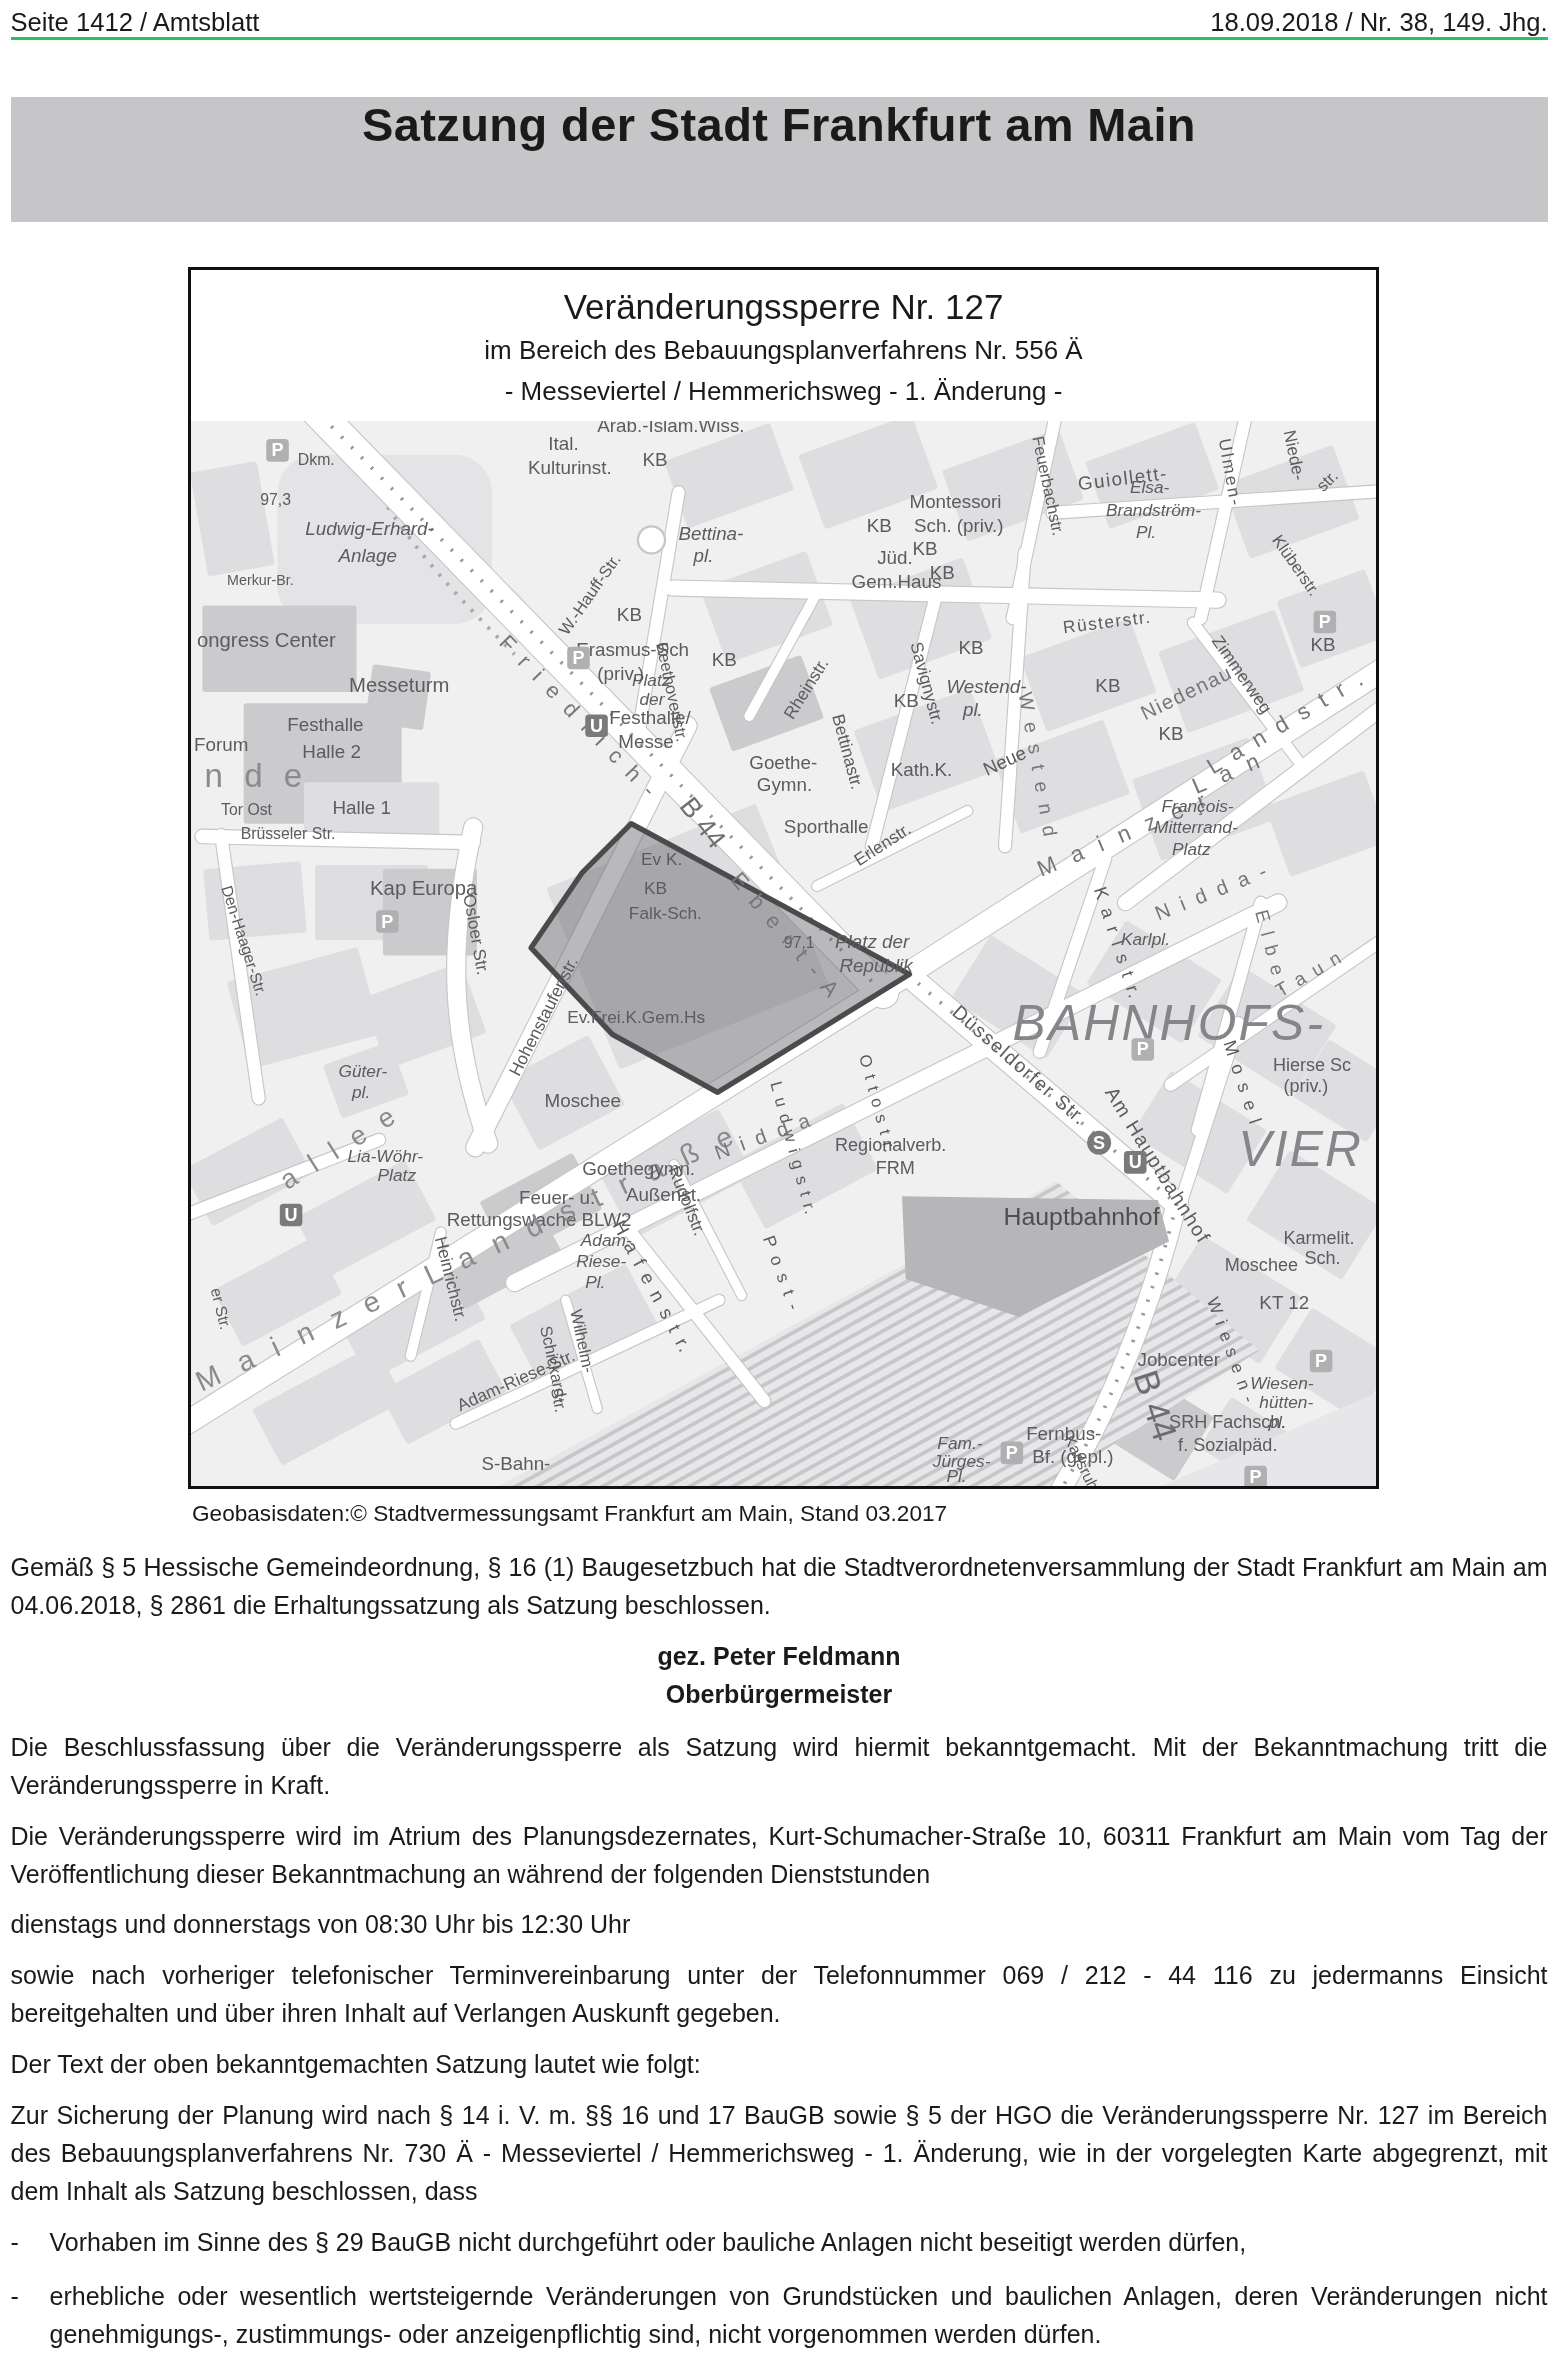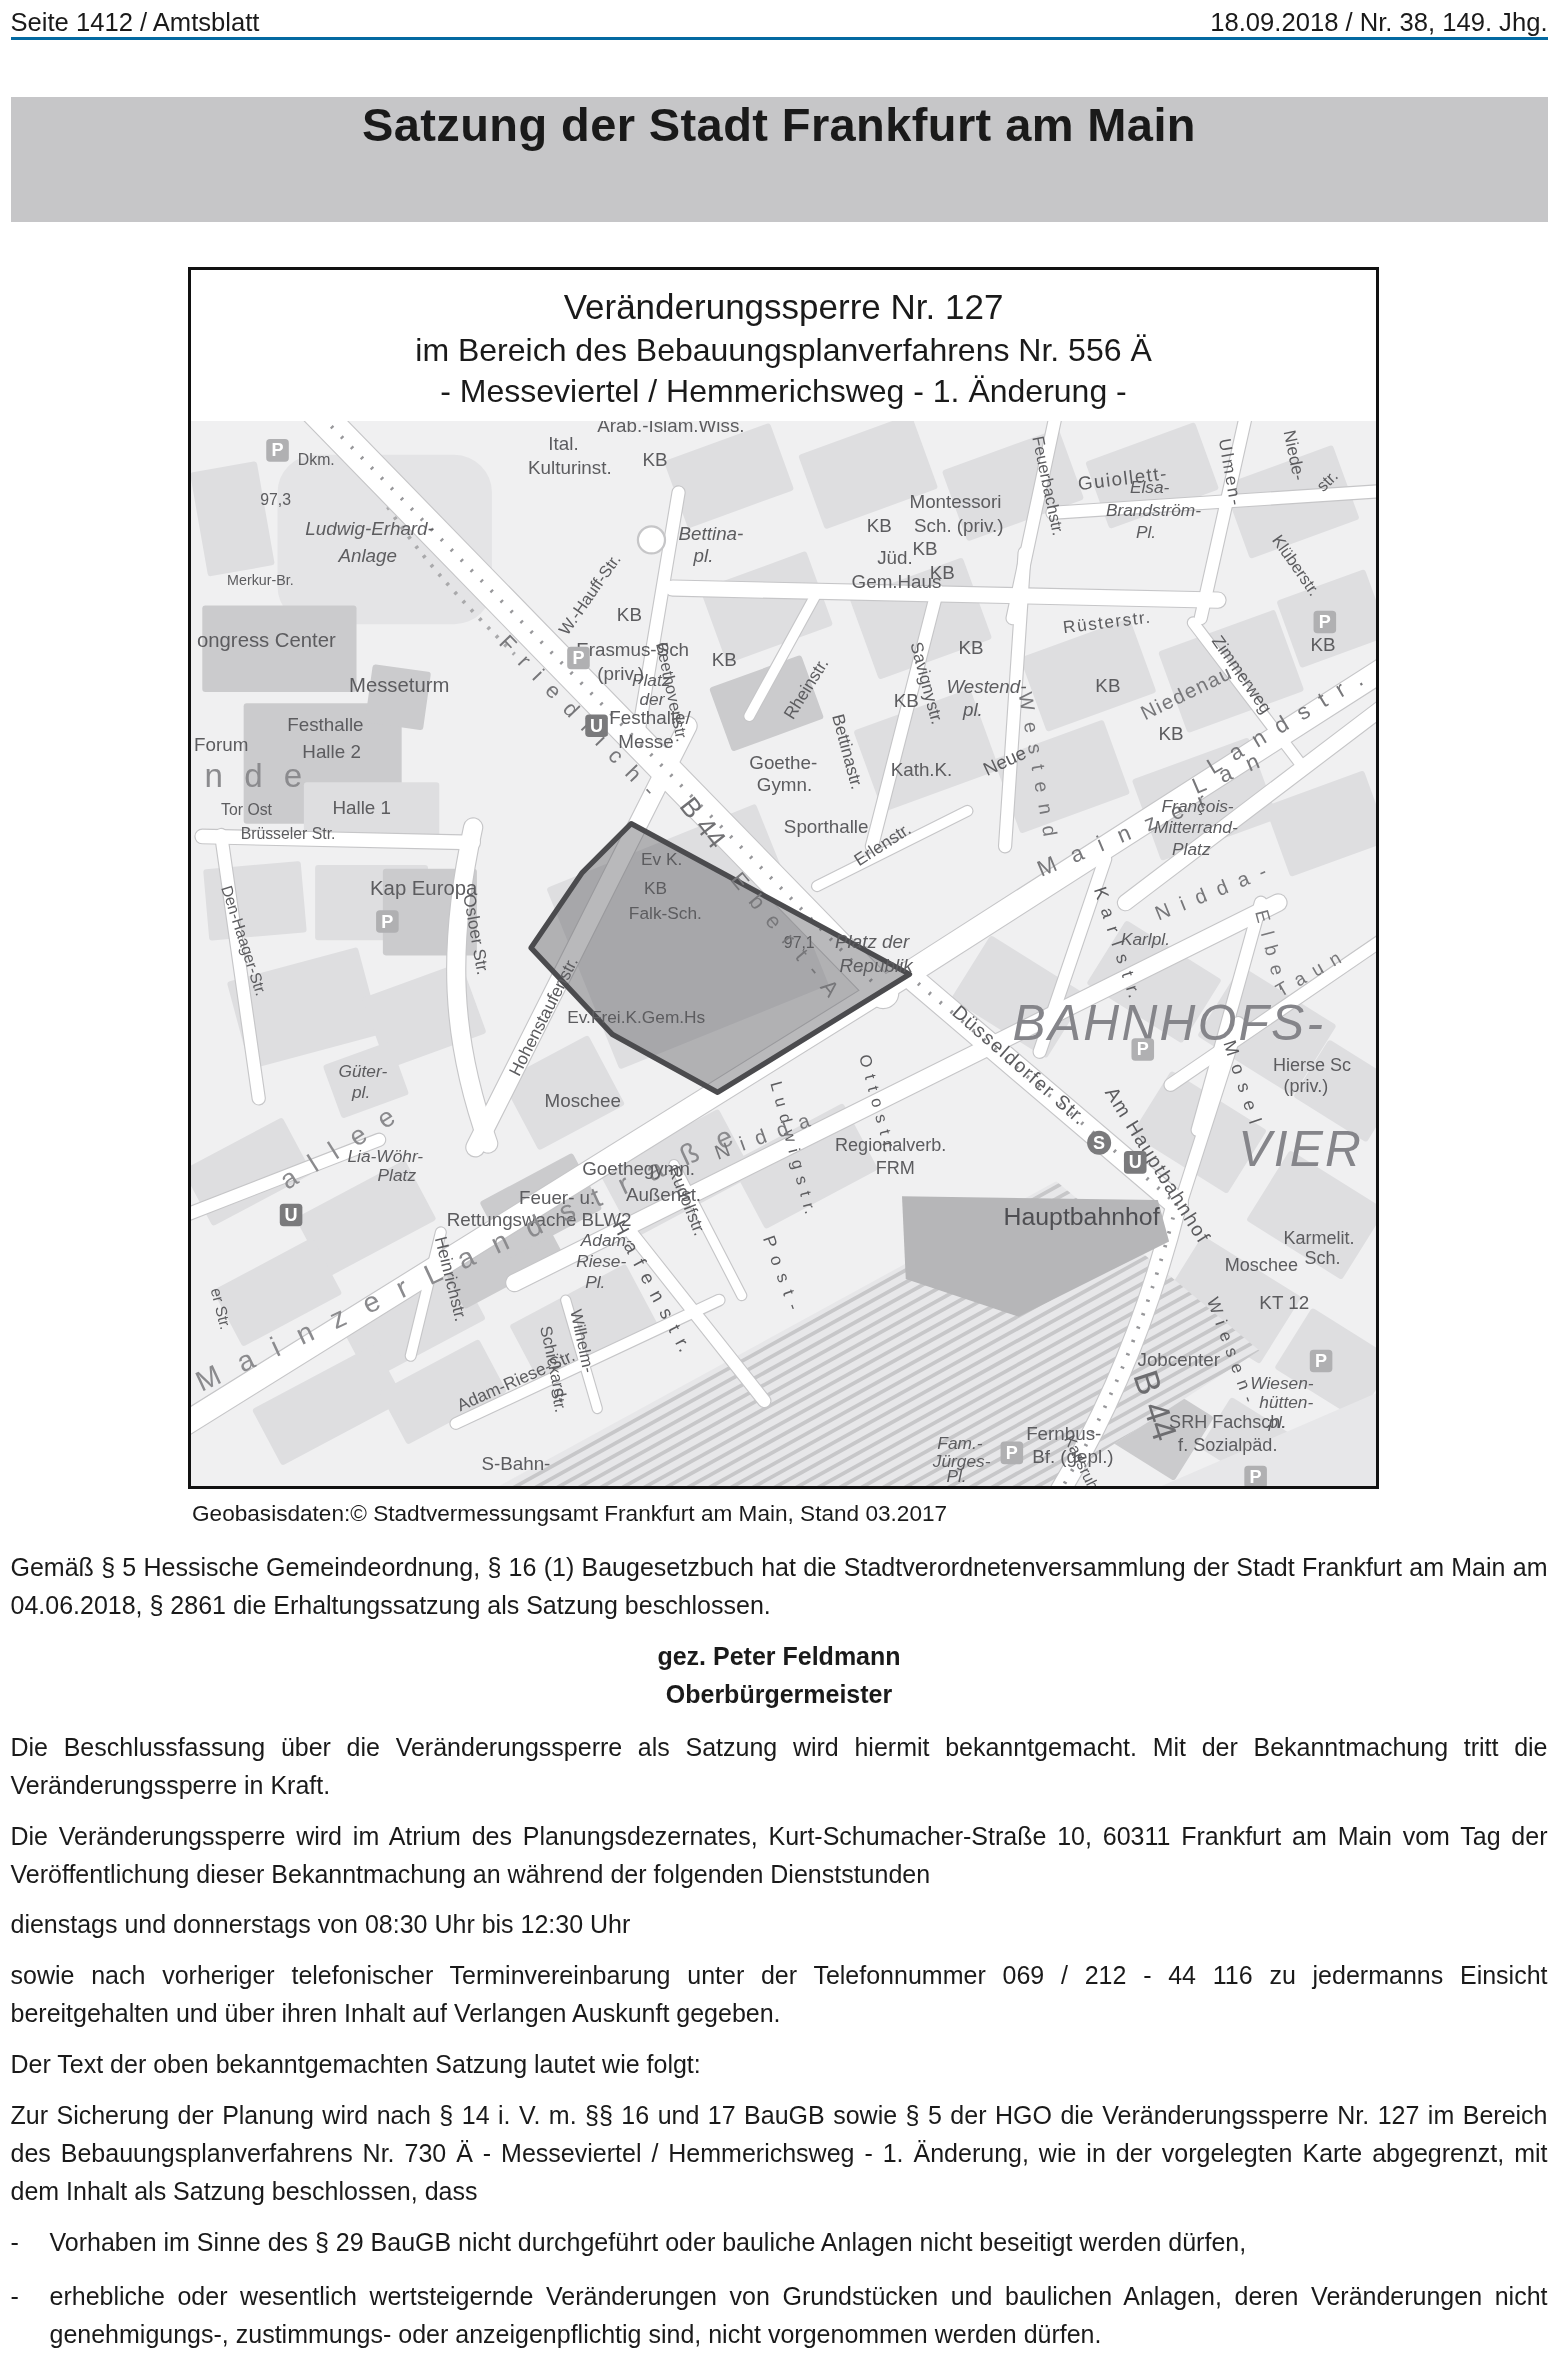--- a/index.html
+++ b/index.html
@@ -1,29 +1,29 @@
 <!DOCTYPE html>
 <html style="font-size:12px"><head>
 <meta charset="utf-8">
 <style>
   html,body{margin:0;padding:0;background:#ffffff;}
   #page{position:relative;width:1558px;height:2377px;background:#ffffff;overflow:hidden;
         font-family:"Liberation Sans","DejaVu Sans",sans-serif;color:#1a1a1a;}
   
   .hdr{display:flex;justify-content:space-between;align-items:flex-end;
-       margin:0 10.5px;padding-top:4.5px;height:32px;font-size:25.6px;border-bottom:3px solid #0369a1;}
+       margin:0 10.5px;padding-top:4.5px;height:32px;font-size:25.6px;border-bottom:3px solid #22c55e;}
   
   .banner{margin:57px 10.5px 0 10.5px;height:125px;background:#c6c6c8;
           display:flex;align-items:flex-start;justify-content:center;}
   .banner span{font-size:47px;font-weight:bold;letter-spacing:0.4px;}
   
   .mapbox{margin:45px 0 0 188px;width:1191px;border:3.8px solid #111;box-sizing:border-box;background:#fff;}
   .mapbox .titles{text-align:center;padding:13.5px 0 9px 0;}
   .mapbox .t1{font-size:35px;line-height:47px;}
-  .mapbox .t2,.mapbox .t3{font-size:32px;line-height:41px;}
+  .mapbox .t2,.mapbox .t3{font-size:26px;line-height:41px;}
   .mapwrap{width:100%;height:1065px;position:relative;overflow:hidden;background:#f0f0f1;}
   .mapwrap svg{display:block;width:100%;height:100%;}
   .caption{margin:12px 0 0 192px;font-size:22.6px;}
   
   .bodytxt{margin:21px 10.5px 0 10.5px;font-size:25px;line-height:38px;}
   .bodytxt p{margin:0 0 12.8px 0;text-align:justify;}
   .sig{text-align:center;font-weight:bold;margin:1.5px 0 15px 0;line-height:38px;}
   .plain{text-align:left;}
   .li{display:flex;margin:0 0 16px 0;}
   .li .mark{width:39px;flex:0 0 39px;}

